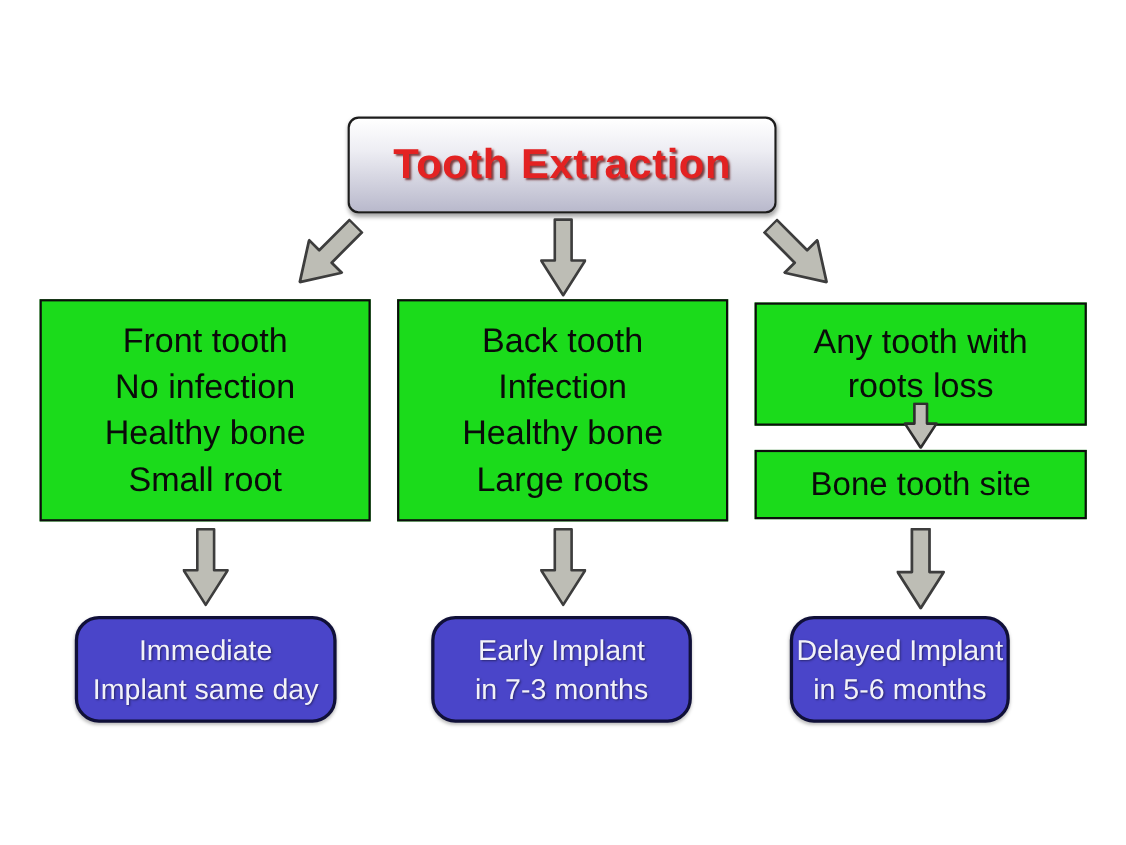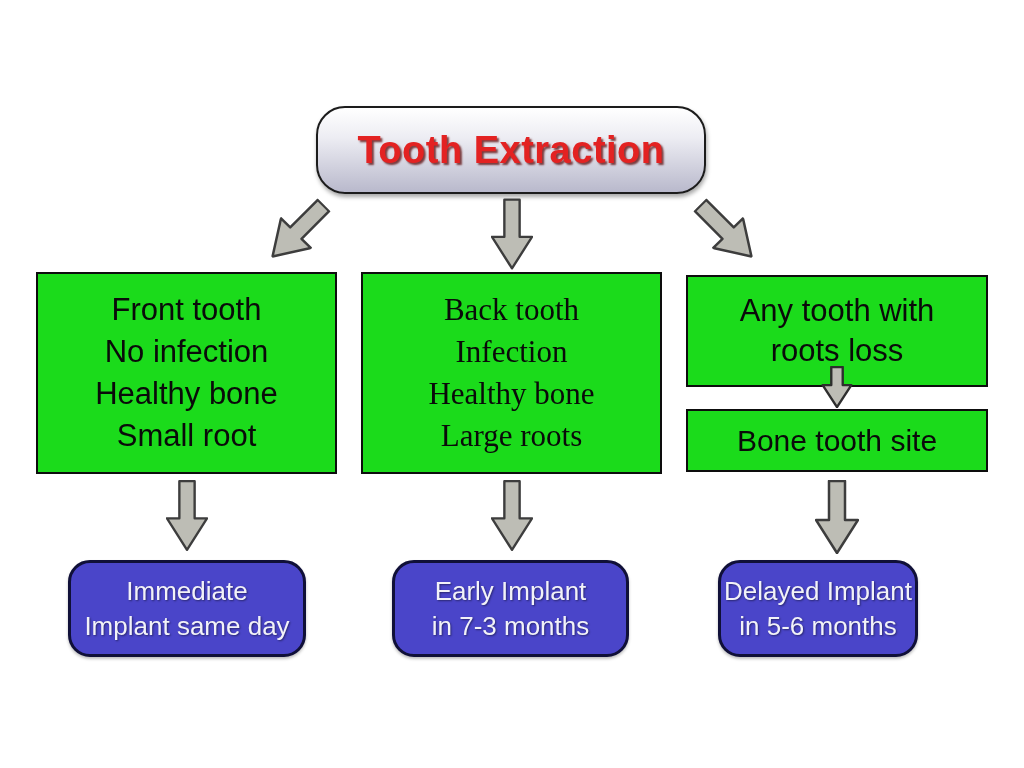--- a/index.html
+++ b/index.html
@@ -16,21 +16,21 @@
     width: 1024px;
     height: 768px;
     background: #ffffff;
   }
   .abs { position: absolute; box-sizing: border-box; }
 
   
   .title-box {
     left: 316px; top: 106px; width: 390px; height: 88px;
     border: 2px solid #1c1c1c;
-    border-radius: 29px;
+    border-radius: 10px;
     background: linear-gradient(to bottom, #ffffff 0%, #ededf3 35%, #b9b9cc 100%);
     box-shadow: 1px 3px 4px rgba(0,0,0,0.35);
     display: flex; align-items: center; justify-content: center;
   }
   .title-text {
     font-size: 38px;
     font-weight: bold;
     color: #e32222;
     letter-spacing: 0.5px;
     text-shadow: 2px 2px 2px rgba(90,5,5,0.75);
@@ -45,21 +45,21 @@
     align-items: center; justify-content: center;
     text-align: center;
   }
   .green-box .line {
     font-size: 31px;
     line-height: 42px;
     color: #0a0a0a;
     white-space: nowrap;
   }
   .gb1 { left: 36px;  top: 272px; width: 301px; height: 202px; }
-  .gb2 { left: 361px; top: 272px; width: 301px; height: 202px; font-family: Liberation Serif, serif; }
+  .gb2 { left: 361px; top: 272px; width: 301px; height: 202px; }
   .gb3 { left: 686px; top: 275px; width: 302px; height: 112px; }
   .gb4 { left: 686px; top: 409px; width: 302px; height: 63px; }
   .gb3 .line { line-height: 40px; }
   .gb4 .line { font-size: 30px; line-height: 34px; }
 
   
   .blue-box {
     background: #4a45c9;
     border: 3px solid #101038;
     border-radius: 22px;

